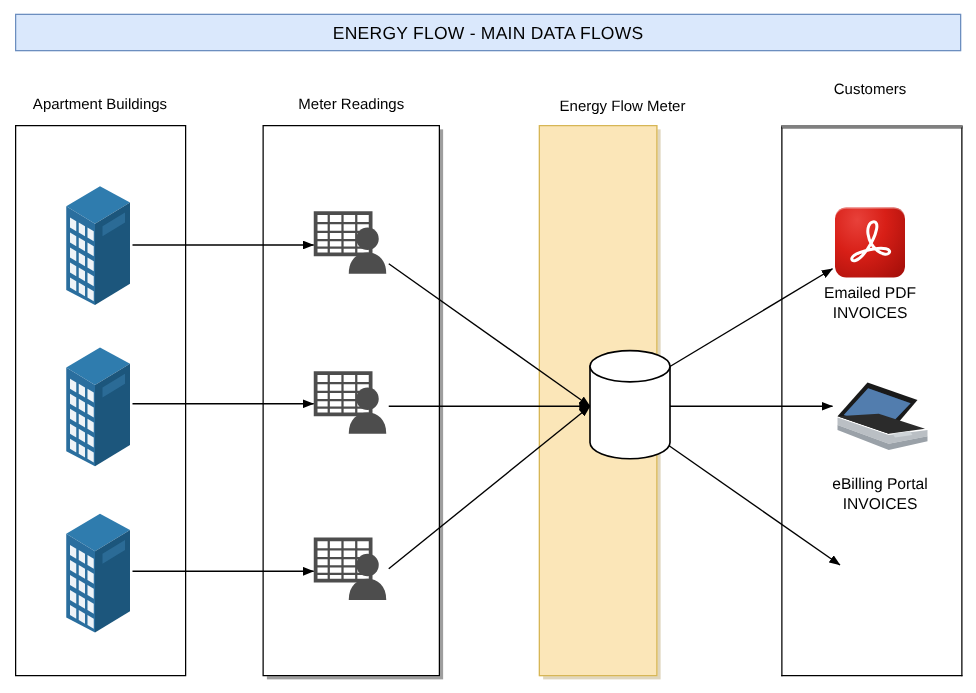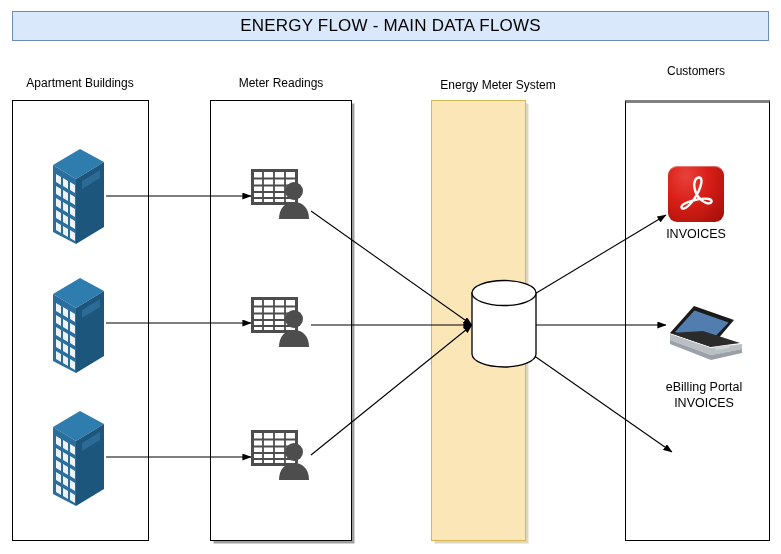--- a/index.html
+++ b/index.html
@@ -31,21 +31,21 @@
     width: 757px;
     height: 30px;
     box-sizing: border-box;
     background: #dae8fc;
     border: 1px solid #6c8ebf;
     display: flex;
     align-items: center;
     justify-content: center;
   }
   .title-banner .title-text {
-    font-size: 17px;
+    font-size: 14px;
     letter-spacing: 0.2px;
     color: #000;
     white-space: nowrap;
   }
 
   
   .col-header {
     position: absolute;
     font-size: 12px;
     color: #000;
@@ -111,21 +111,21 @@
 <body>
 
 <div id="canvas">
 
   <div class="title-banner">
     <div class="title-text">ENERGY FLOW - MAIN DATA FLOWS</div>
   </div>
 
   <div class="col-header" style="left:12px;  top:76px; width:136px;">Apartment Buildings</div>
   <div class="col-header" style="left:210px; top:76px; width:142px;">Meter Readings</div>
-  <div class="col-header" style="left:422px; top:78px; width:152px;">Energy Meter System</div>
+  <div class="col-header" style="left:422px; top:78px; width:152px;">Energy Flow Meter</div>
   <div class="col-header" style="left:622px; top:64px; width:148px;">Customers</div>
 
   <div class="lane lane-plain" style="left:12px;  top:100px; width:137px; height:441px;"></div>
   <div class="lane lane-shadow" style="left:210px; top:100px; width:142px; height:441px;"></div>
   <div class="lane lane-yellow" style="left:431px; top:100px; width:95px;  height:441px;"></div>
   <div class="lane lane-customers" style="left:625px; top:100px; width:145px; height:441px;"></div>
 
   <svg style="position:absolute; left:0; top:0; width:781px; height:554px; pointer-events:none;">
     <defs>
       <marker id="arrowhead" markerWidth="9" markerHeight="7" refX="8.6" refY="3.5" orient="auto" markerUnits="userSpaceOnUse">
@@ -309,20 +309,21 @@
     </svg>
   </div>
 
   <div class="endpoint" style="left:668px; top:166px;">
     <div class="pdf-icon">
       <svg width="56" height="56" viewBox="0 0 56 56">
         <path d="M30.5,11.5 C33.2,11 34,13.8 33.2,17.5 C32.2,22.4 29.4,28.2 26,33.2 C22.6,38.2 19,41.6 16.4,42.4 C14.2,43.1 13,42 13.6,40.3 C14.4,38.1 18.2,36.4 23.8,34.8 C29.8,33.1 37,32.2 40.8,33 C43.6,33.6 44.4,35.3 43,36.6 C41.4,38.1 37.6,37.4 34,34.6 C30.2,31.7 27.2,26.4 26.4,21.2 C25.7,16.5 27.2,12.1 30.5,11.5 Z" fill="none" stroke="#ffffff" stroke-width="2.4" stroke-linejoin="round"></path>
       </svg>
     </div>
     <div class="endpoint-label" style="left:-52px; top:60px;">
+      <span>Emailed PDF</span>
       <span>INVOICES</span>
     </div>
   </div>
 
   <div class="endpoint" style="left:662px; top:303px;">
     <svg width="84" height="64" viewBox="0 0 84 64">
 
       <polygon points="8,30 32,3 72,17 49,44" fill="#1a1a1a"></polygon>
 
       <polygon points="13,29 32.5,7.5 66.5,19.5 47,40" fill="#2f5d96"></polygon>

